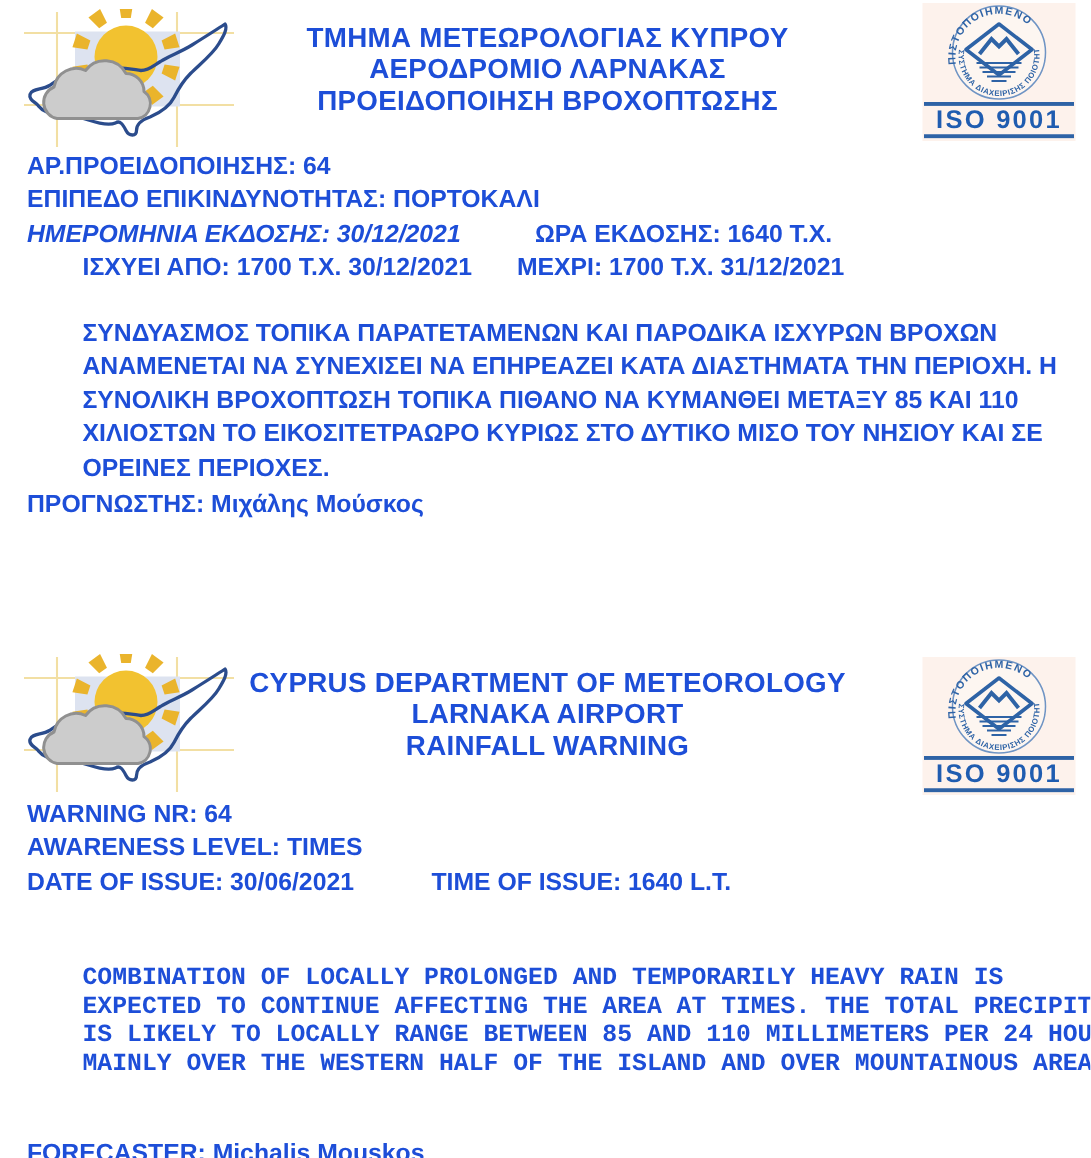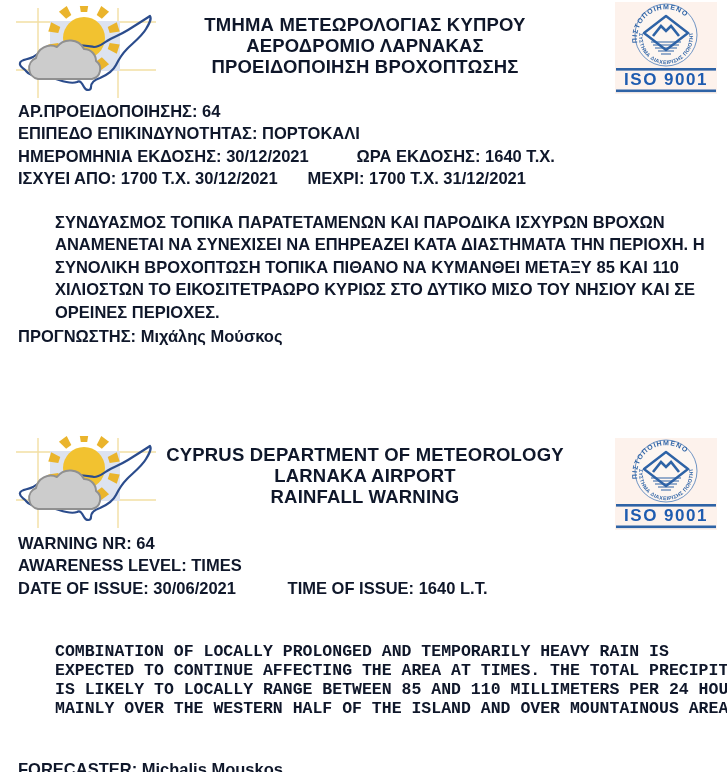--- a/index.html
+++ b/index.html
@@ -1,29 +1,29 @@
 <!DOCTYPE html>
 <html><head>
 <meta charset="utf-8">
 <style>
   html,body{margin:0;padding:0;background:#ffffff;}
   #page{
     position:relative;width:727px;height:772px;background:#ffffff;overflow:hidden;
-    font-family:"Liberation Sans","DejaVu Sans",sans-serif;color:#0f172a;font-weight:bold;
+    font-family:"Liberation Sans","DejaVu Sans",sans-serif;color:#1d4ed8;font-weight:bold;
   }
   .abs{position:absolute;}
   .title{
     left:40px;width:650px;text-align:center;white-space:pre-line;
     font-size:18.5px;line-height:21px;letter-spacing:0.2px;
   }
   .info{left:18px;width:700px;}
   .info-line{height:22.4px;line-height:22.4px;font-size:16.5px;white-space:nowrap;}
   .col1{display:inline-block;}
-  .g-w1{min-width:334px;}
-  .g-w2{min-width:285px;}
+  .g-w1{min-width:334px;font-style:italic;}
+  .g-w2{min-width:285px;margin-left:37px;}
   .e-w1{min-width:265px;}
   .e-w2{min-width:287px;}
   .body-par{left:18px;width:705px;font-size:16.5px;white-space:pre;margin-left:37px;}
   .body-g{line-height:22.4px;}
   .body-e{line-height:19px;font-family:Liberation Mono, monospace;}
   .fcast{left:18px;font-size:16.5px;white-space:nowrap;}
   .logo-box{width:144px;height:94px;}
   .iso-box{width:102px;height:92px;background:#fdf2ec;}
   svg{display:block;width:100%;height:100%;}
 </style>

